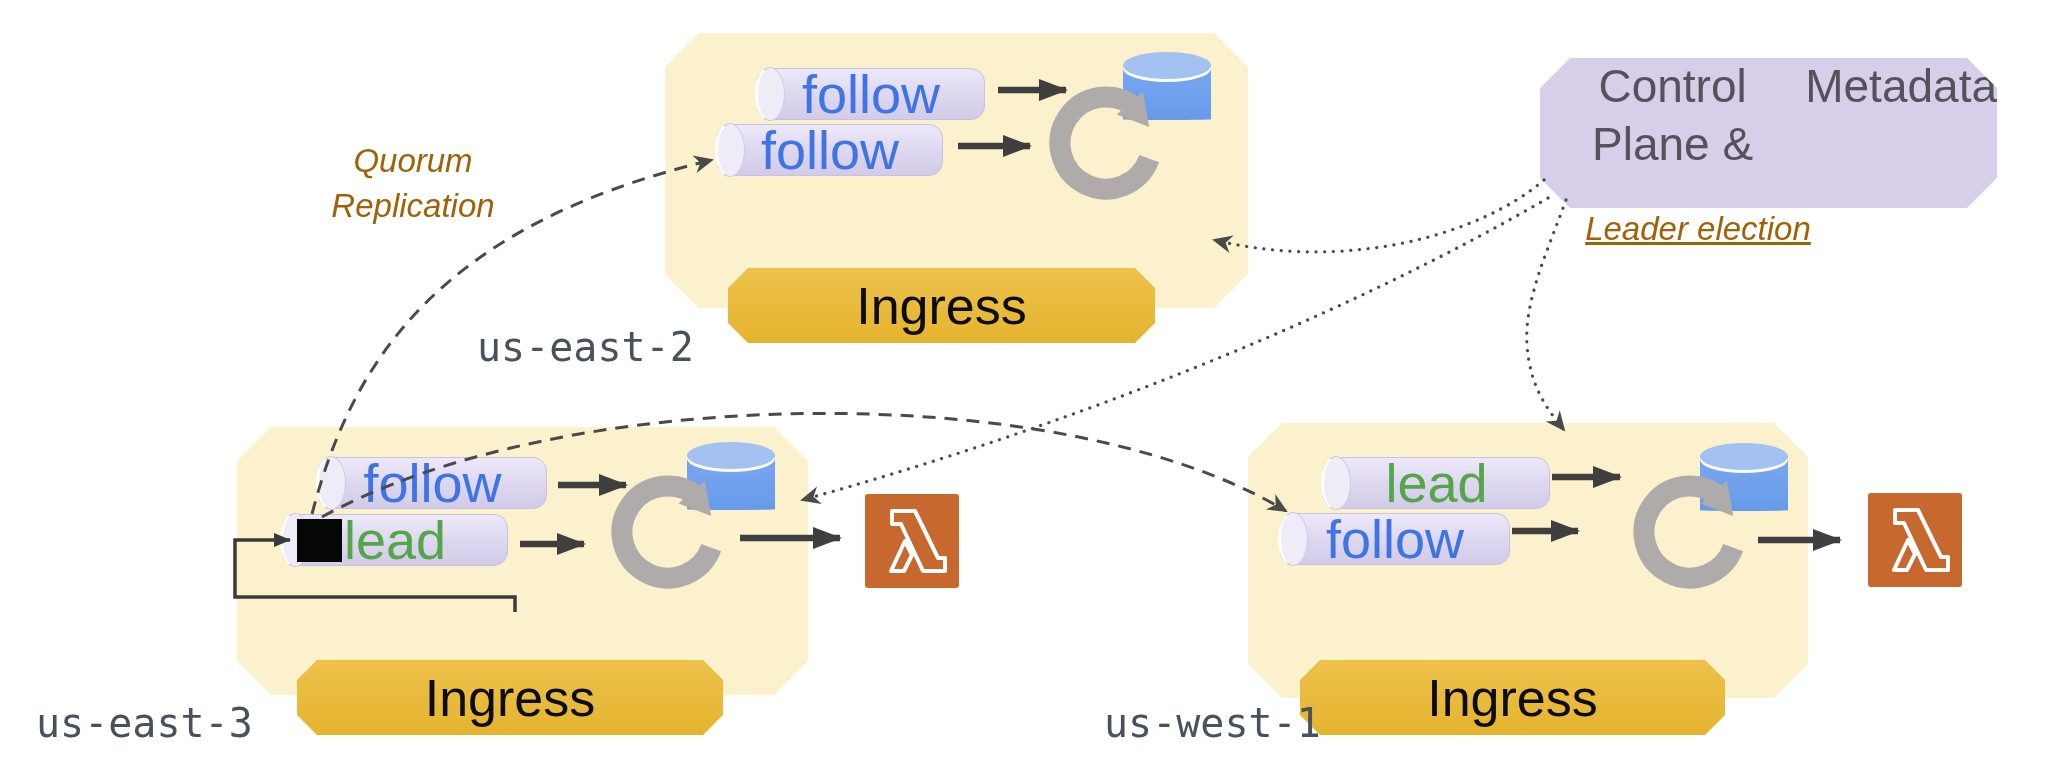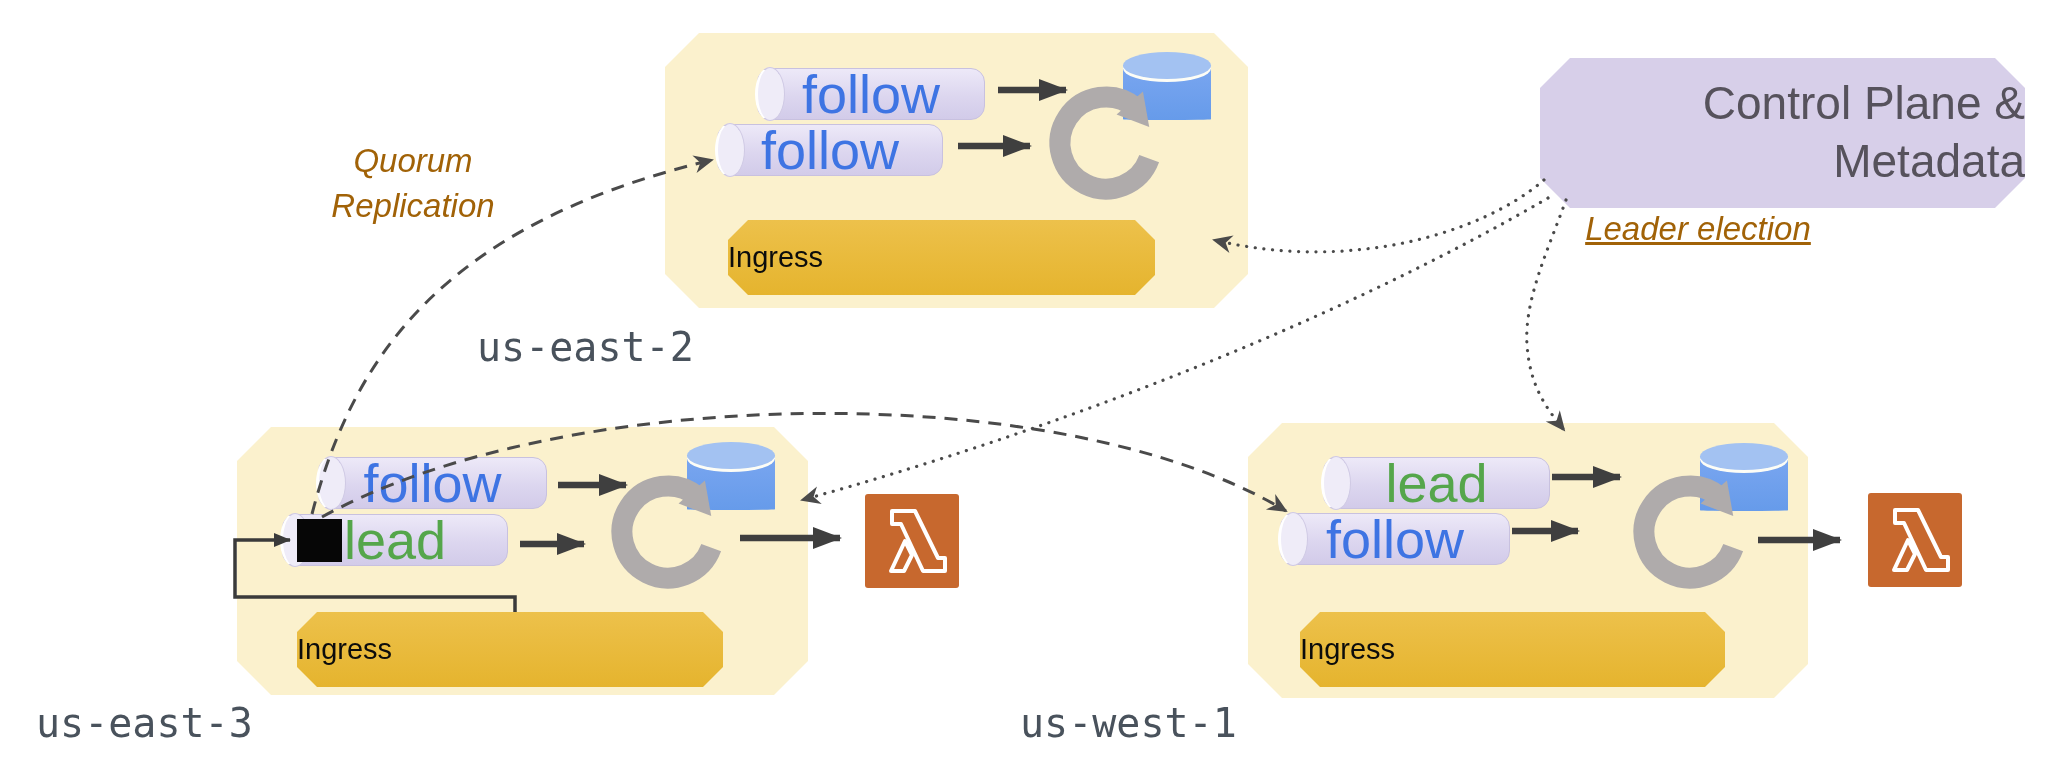--- a/index.html
+++ b/index.html
@@ -18,22 +18,22 @@
   #box-use2 { left:665px; top:33px;  width:583px; height:275px; }
   #box-use1 { left:237px; top:427px; width:571px; height:268px; }
   #box-usw1 { left:1248px;top:423px; width:560px; height:275px; }
 
   
   .ingress {
     position:absolute; height:75px;
     background:linear-gradient(180deg,#EDC14B 0%,#E5B42E 100%);
     clip-path: polygon(20px 0, calc(100% - 20px) 0, 100% 20px, 100% calc(100% - 20px),
                        calc(100% - 20px) 100%, 20px 100%, 0 calc(100% - 20px), 0 20px);
-    display:flex; align-items:center; justify-content:flex-start;
-    font-size:29px; color:#0c0c0c; z-index:4;
+    display:flex; align-items:center; justify-content:center;
+    font-size:52px; color:#0c0c0c; z-index:4;margin-top:48px;
   }
   #ing-use2 { left:728px;  top:220px; width:427px; }
   #ing-use1 { left:297px;  top:612px; width:426px; }
   #ing-usw1 { left:1300px; top:612px; width:425px; }
 
   
   .pill {
     position:absolute; height:52px; box-sizing:border-box;
     background:linear-gradient(180deg,#EDE9F8 0%,#DCD6EF 55%,#D2CBE9 100%);
     border:1.5px solid #C8C1DF; border-radius:14px;
@@ -82,32 +82,32 @@
   .lambda { position:absolute; width:94px; height:94px; z-index:3; }
   #lambda-use1 { left:865px;  top:494px; }
   #lambda-usw1 { left:1868px; top:493px; }
 
   
   #control-plane {
     position:absolute; left:1540px; top:58px; width:457px; height:150px;
     background:#D7CFE9;
     clip-path: polygon(30px 0, calc(100% - 30px) 0, 100% 30px, 100% calc(100% - 30px),
                        calc(100% - 30px) 100%, 30px 100%, 0 calc(100% - 30px), 0 30px);
-    display:flex; flex-direction:column; align-items:flex-end; justify-content:center;
-    font-size:46px; line-height:1.26; color:#56525C; text-align:center; z-index:4;padding-left:28px;
+    display:flex; flex-direction:row; align-items:flex-start; justify-content:center;
+    font-size:46px; line-height:1.26; color:#56525C; text-align:center; z-index:4;
   }
 
   
   .region-label {
     position:absolute; font-family:"DejaVu Sans Mono", monospace;
     font-size:40px; color:#49525C; z-index:4; white-space:nowrap;
   }
   #lbl-use2 { left:477px;  top:324px; }
   #lbl-use1 { left:36px;   top:700px; }
-  #lbl-usw1 { left:1020px; top:700px; }
+  #lbl-usw1 { left:1104px; top:700px; }
 
   .annotation {
     position:absolute; font-style:italic; font-size:33px; line-height:1.35;
     color:#a16207; text-align:center; z-index:4; white-space:nowrap;
   }
   #ann-quorum { left:263px;  top:139px; width:300px; }
   #ann-leader { left:1518px; top:207px; width:360px;text-decoration:underline; }
 
   
   #overlay { position:absolute; left:0; top:0; z-index:50; pointer-events:none; }

